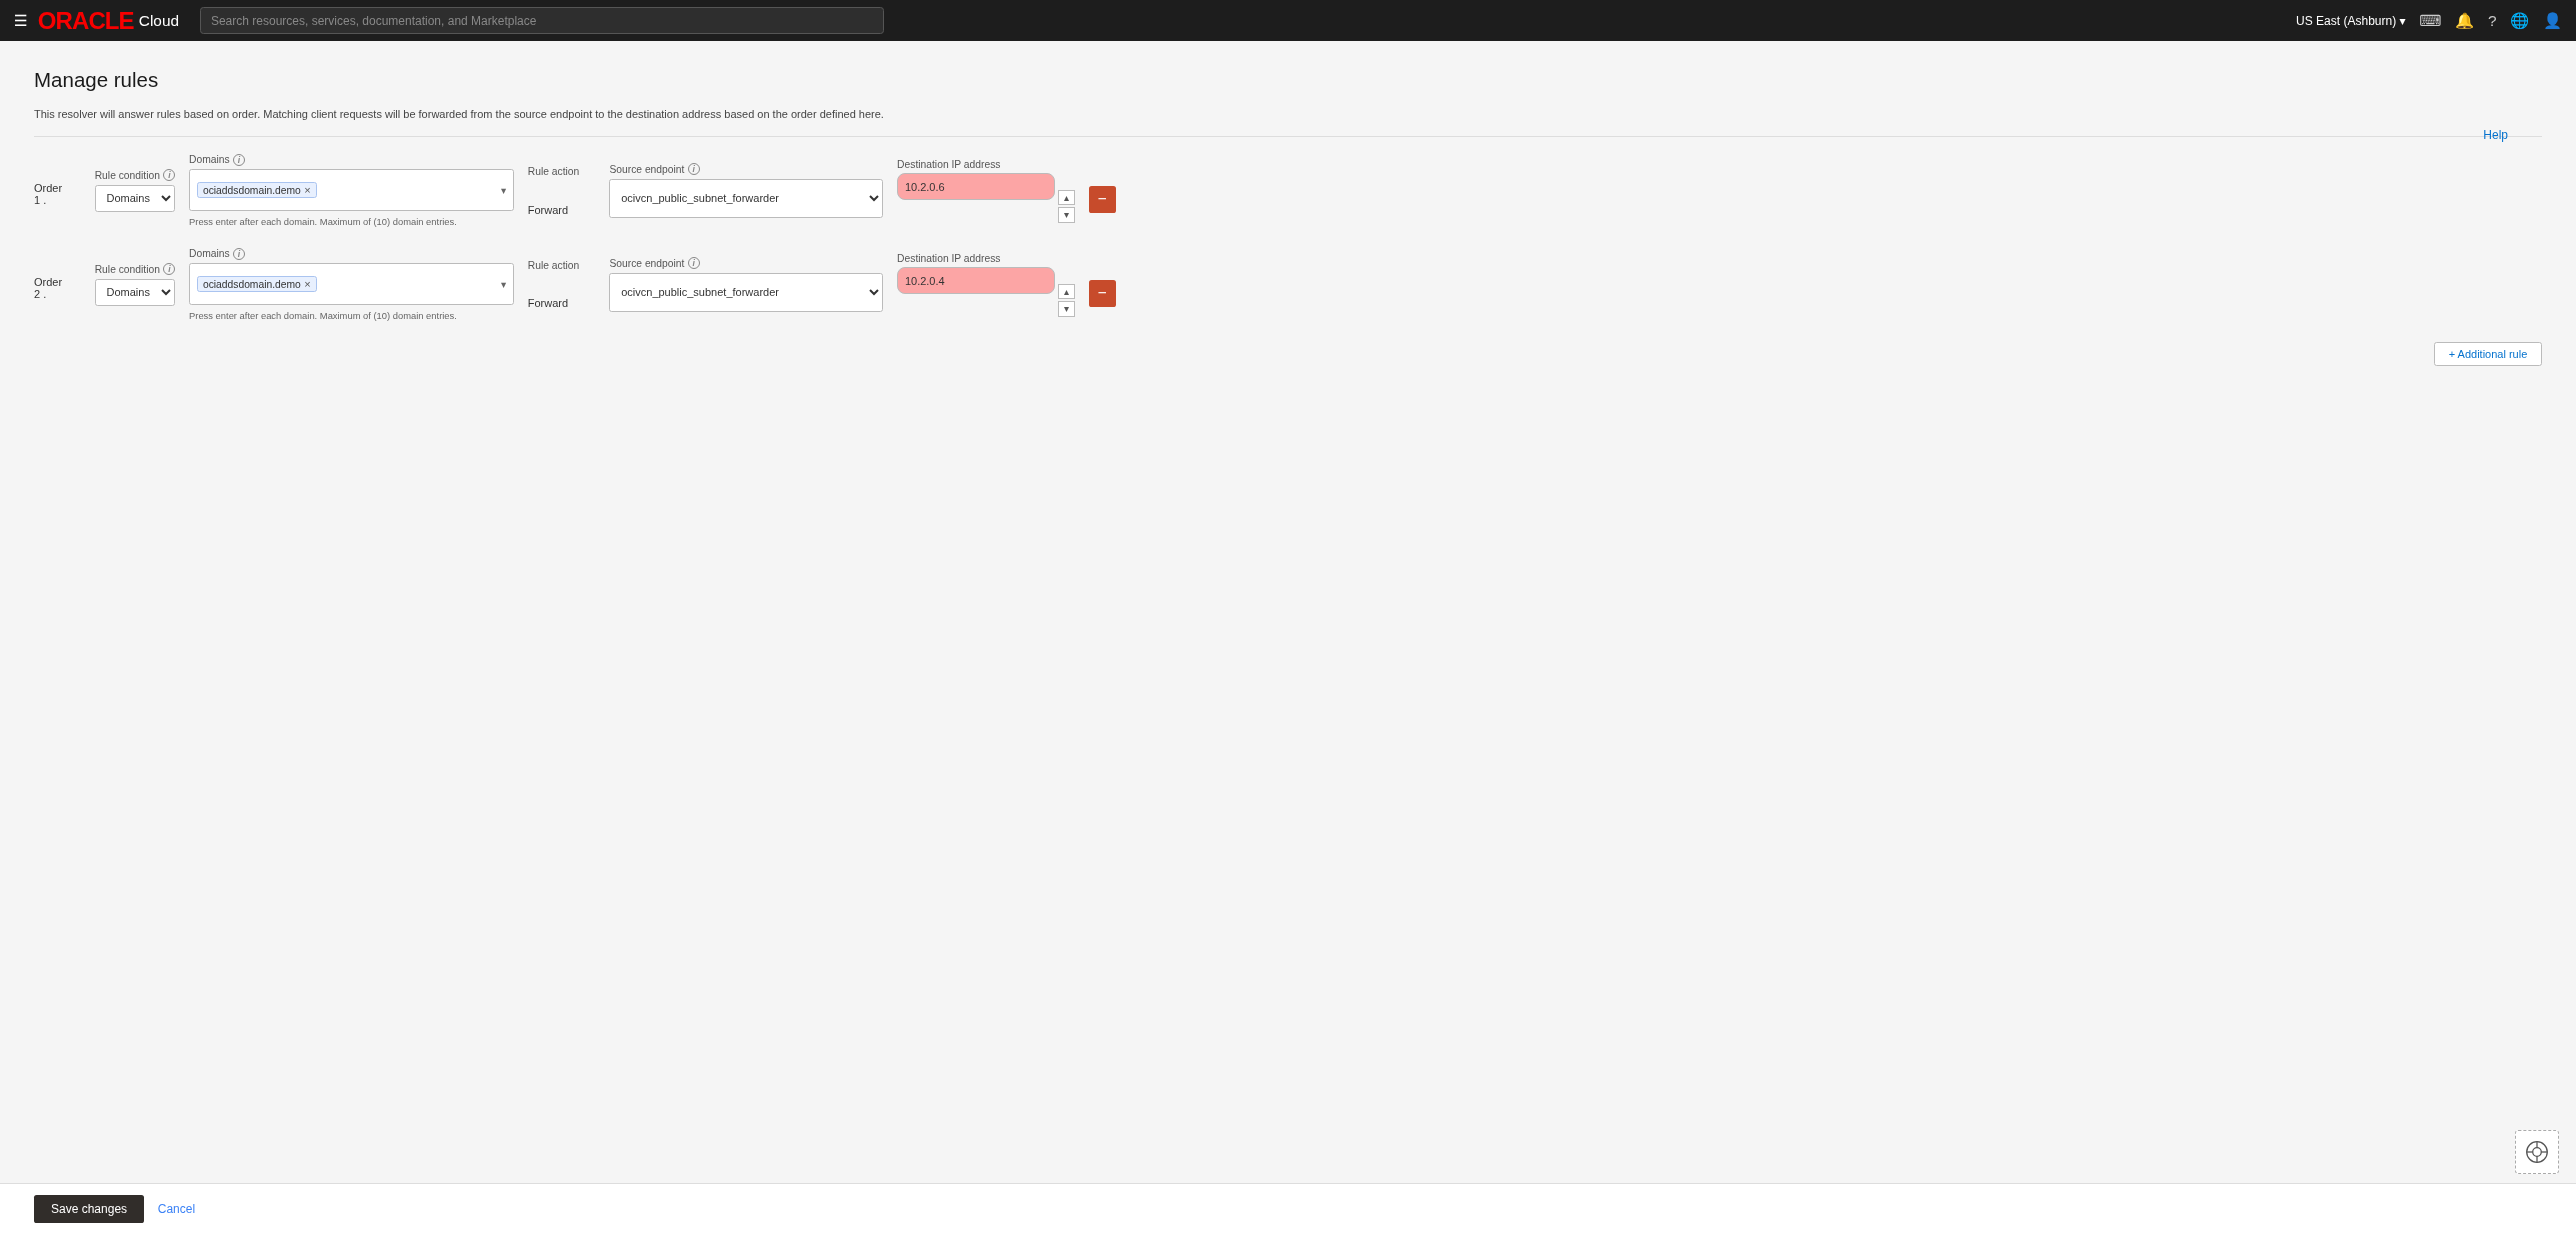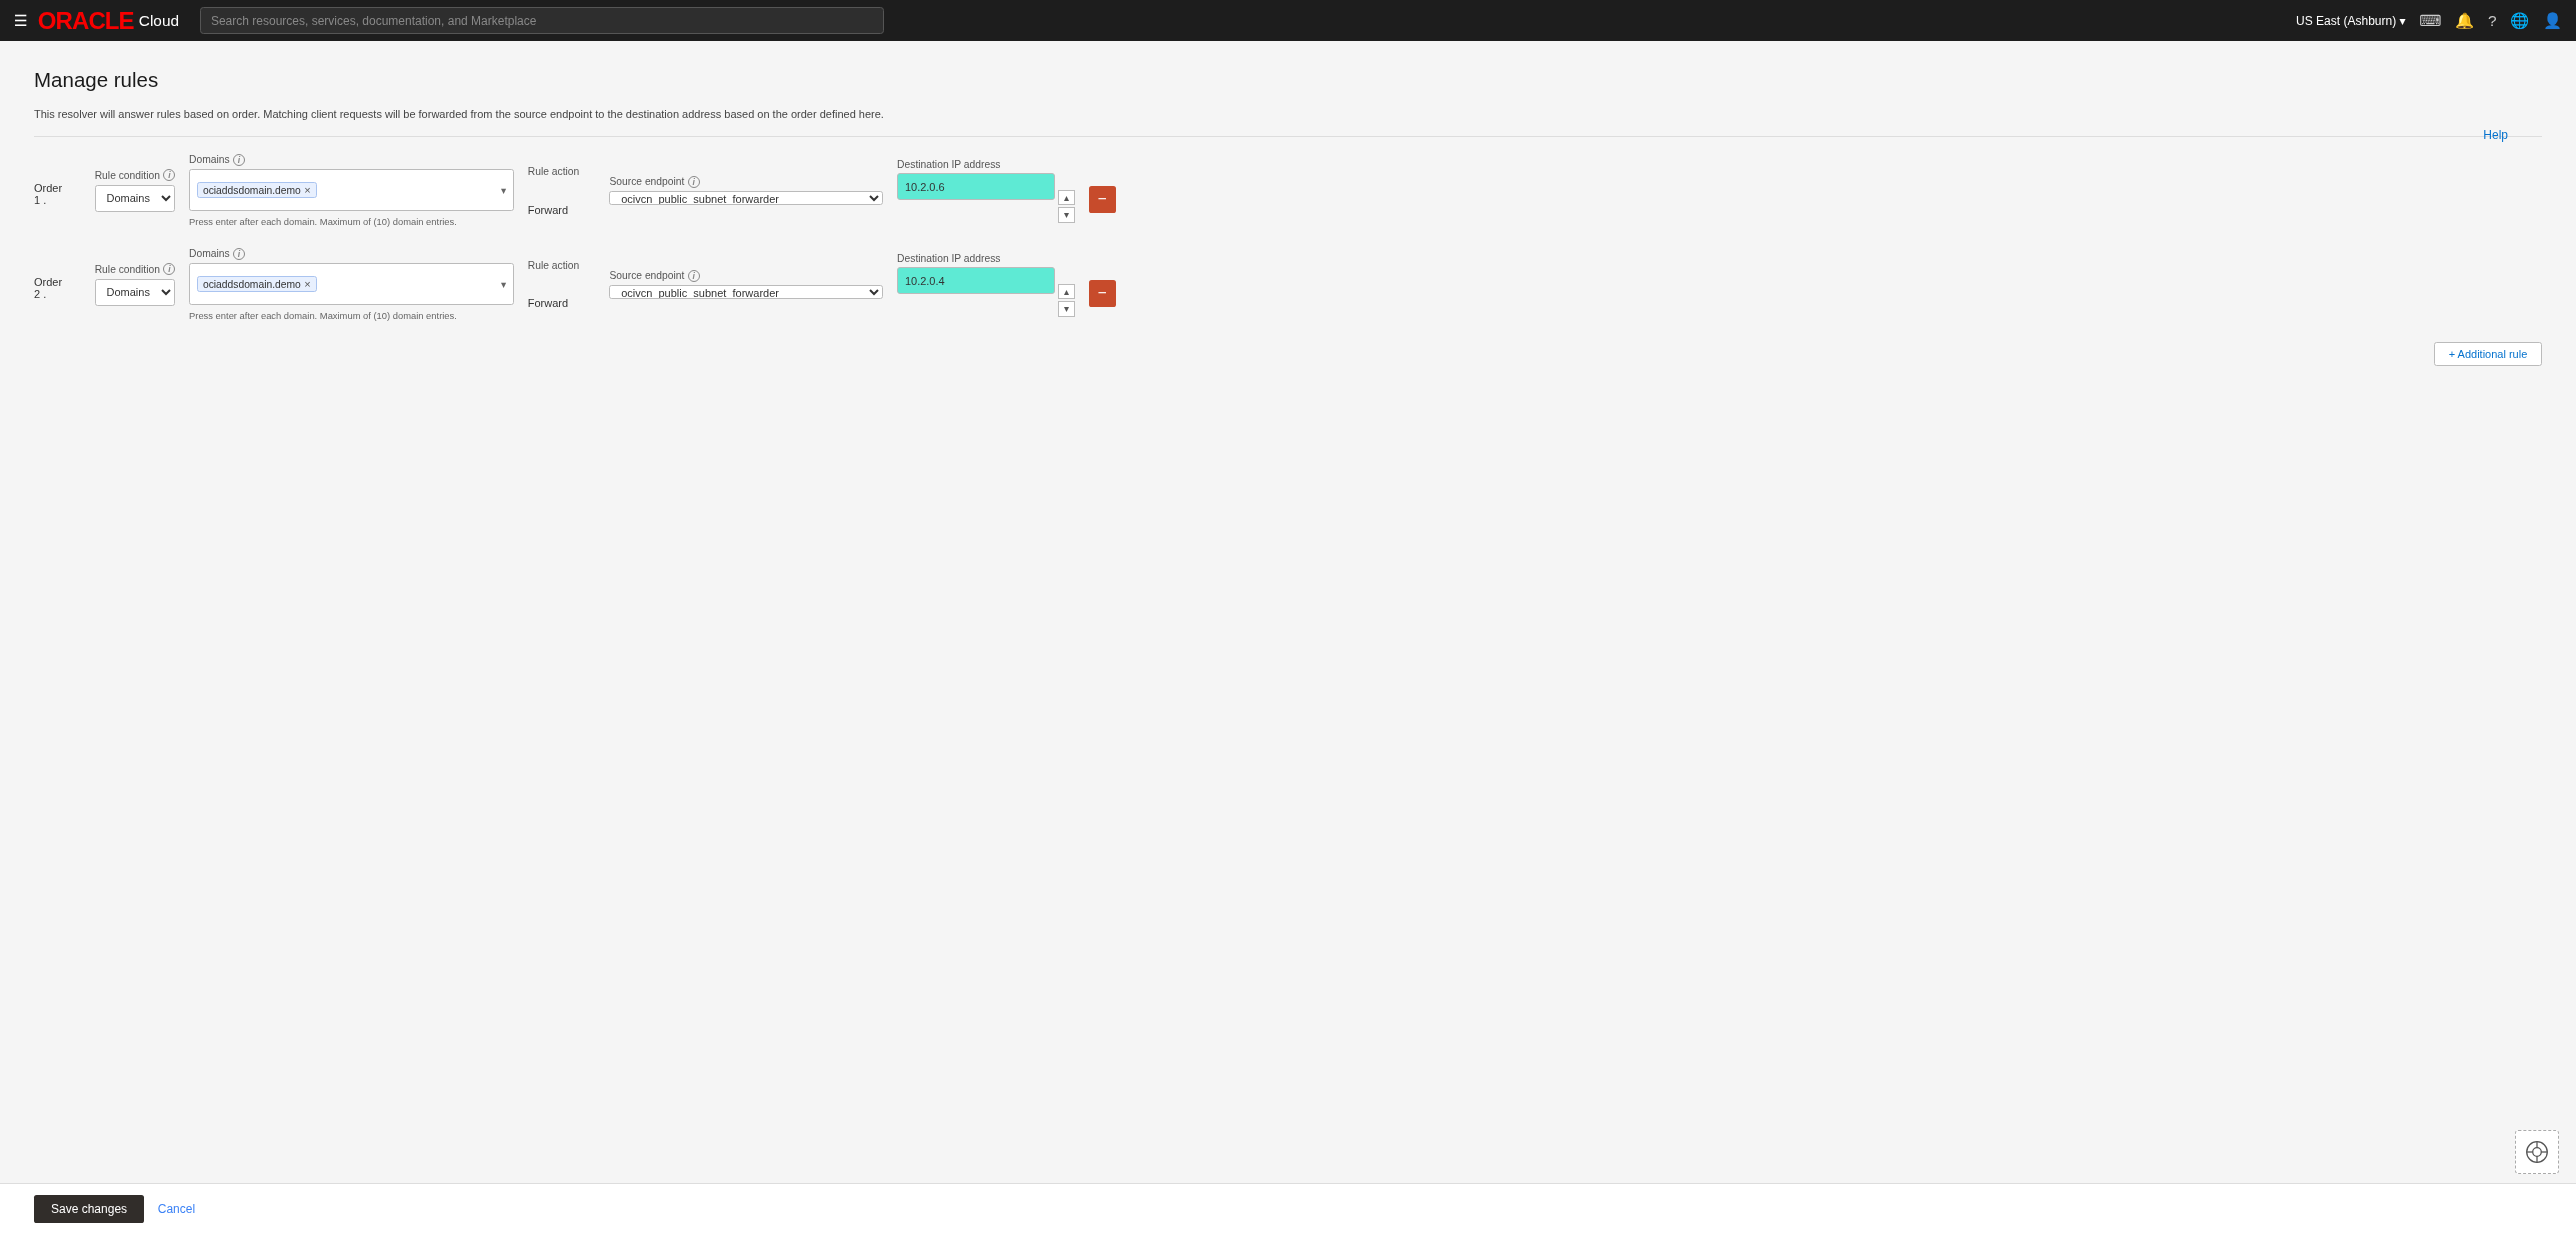--- a/index.html
+++ b/index.html
@@ -118,29 +118,29 @@
       color: #666;
       font-size: 10.3px;
       cursor: pointer;
     }
 
     .rule-action-group { display: flex; flex-direction: column; gap: 3.4px; min-width: 68px; }
     .rule-action-value { font-size: 11px; color: #333; padding-top: 3.4px; margin-top: 20px; }
 
     .source-endpoint-select {
       min-width: 274px;
-      height: 14px;
+      height: 39px;
     }
 
     .dest-ip-input {
       height: 27px;
       padding: 0 6.8px;
       border: 0.9px solid #bbb;
-      background: #5eead4;
-      border-radius: 3px;
+      background: #fca5a5;
+      border-radius: 8px;
       font-size: 11px;
       color: #333;
       min-width: 137px;
     }
 
     .reorder-buttons {
       display: flex;
       flex-direction: column;
       gap: 1.7px;
       padding-top: 17px;

